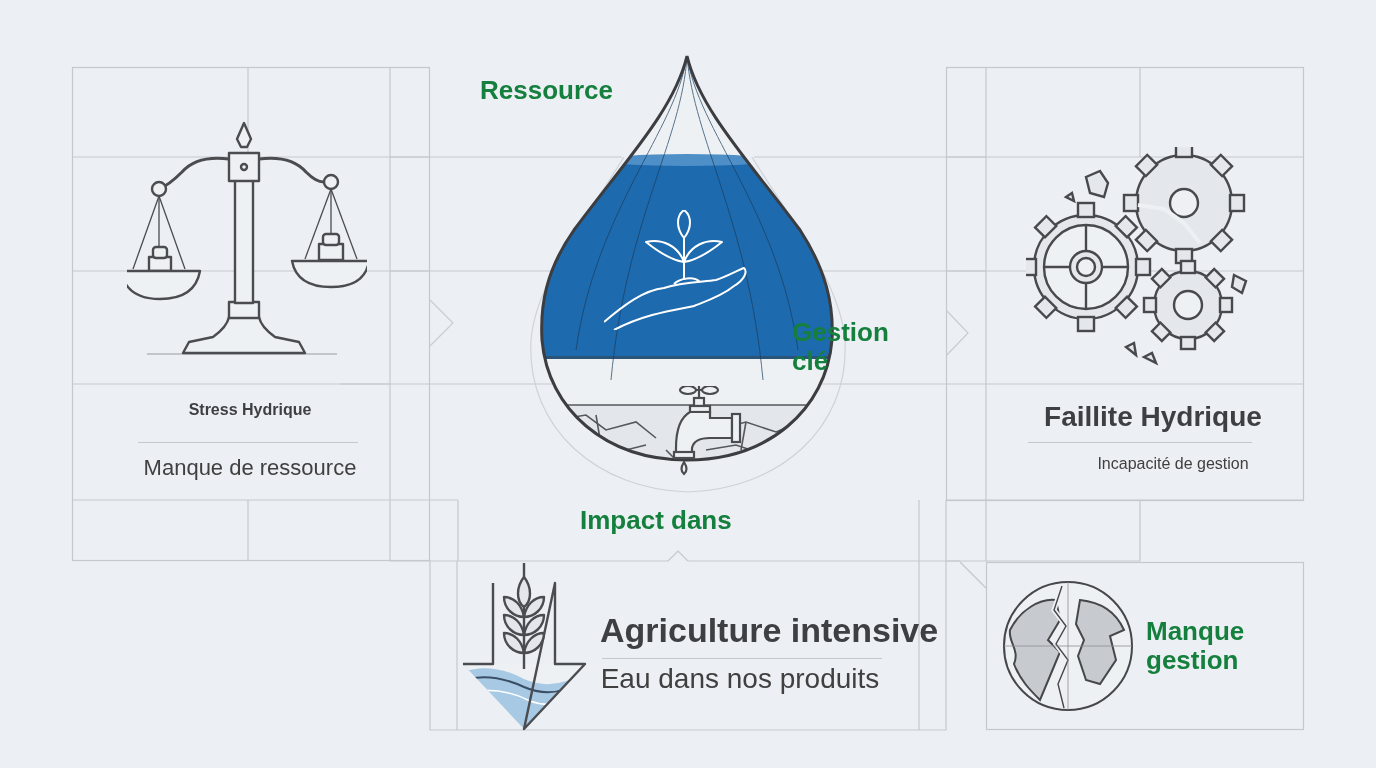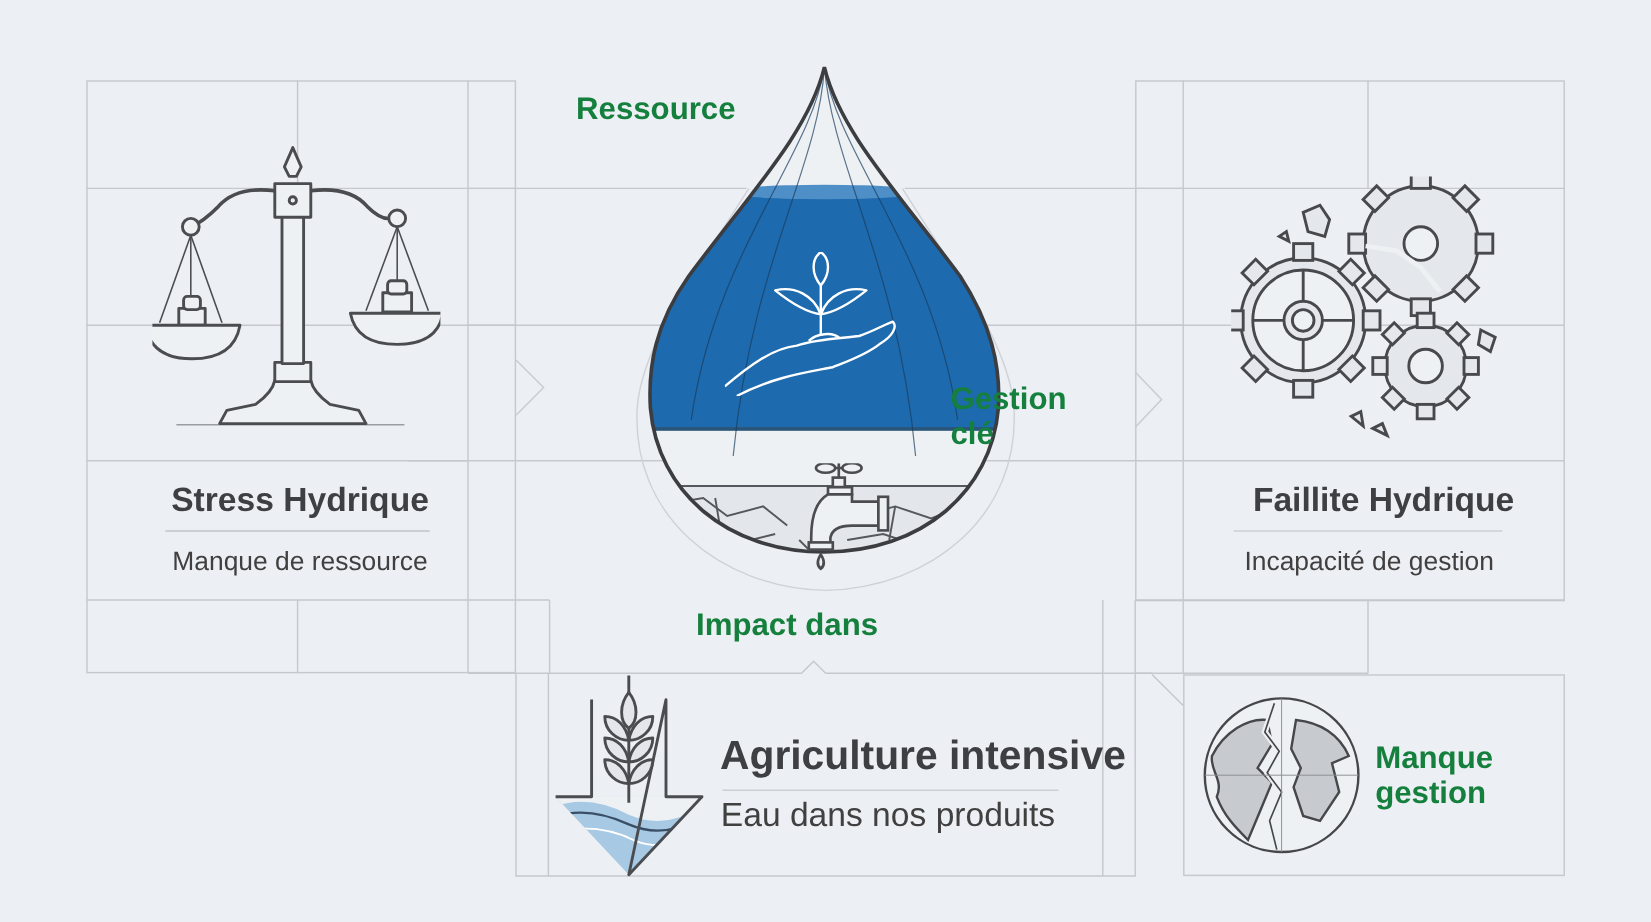--- a/index.html
+++ b/index.html
@@ -102,21 +102,21 @@
       <path d="M-6,154 L73,154 Q68,182 33,182 Q-1,182 -6,154 Z"></path>
 
       <line x1="204" y1="72" x2="178" y2="142" stroke-width="1.3"></line>
       <line x1="204" y1="72" x2="230" y2="142" stroke-width="1.3"></line>
       <line x1="204" y1="72" x2="204" y2="118" stroke-width="1.3"></line>
       <rect x="192" y="127" width="24" height="16"></rect>
       <rect x="196" y="117" width="16" height="11" rx="3"></rect>
       <path d="M165,144 L242,144 Q238,170 204,170 Q170,170 165,144 Z"></path>
     </g>
   </svg>
-  <div class="title" style="left:38px;top:334px;width:280px;font-size:28px;">Stress Hydrique</div>
+  <div class="title" style="left:38px;top:334px;width:280px;font-size:16px;">Stress Hydrique</div>
   <div class="rule" style="left:138px;top:442px;width:220px;position:fixed;"></div>
   <div class="sub" style="left:28px;top:388px;width:300px;font-size:22px;">Manque de ressource</div>
 </div>
 
 <div class="abs" style="left:536px;top:50px;width:300px;height:420px;">
   <svg class="abs" style="left:0;top:0;" width="300" height="420" viewBox="0 0 300 420">
     <defs>
       <clipPath id="dropclip">
         <path d="M151,6 C138,60 90,110 38,180 C10,220 4,255 6,290 C12,360 70,410 151,410 C232,410 290,360 296,290 C298,255 290,220 264,180 C212,110 164,60 151,6 Z"></path>
       </clipPath>
@@ -233,21 +233,21 @@
       </g>
 
       <path d="M60,30 L74,24 L82,36 L78,50 L64,46 Z"></path>
       <path d="M40,50 L46,46 L48,54 Z"></path>
       <path d="M208,128 L220,134 L216,146 L206,140 Z"></path>
       <path d="M100,200 L108,196 L110,208 Z"></path>
       <path d="M118,210 L126,206 L130,216 Z"></path>
     </g>
   </svg>
   <div class="title" style="left:52px;top:334px;width:310px;font-size:28px;">Faillite Hydrique</div>
-  <div class="sub" style="left:40px;top:388px;width:310px;font-size:22px;">Incapacité de gestion</div>
+  <div class="sub" style="left:40px;top:388px;width:310px;font-size:16px;padding-left:32px;">Incapacité de gestion</div>
 </div>
 <div class="rule" style="left:1028px;top:442px;width:224px;"></div>
 <div class="rule" style="left:138px;top:442px;width:220px;"></div>
 
 <div class="abs" style="left:430px;top:561px;width:516px;height:170px;">
   <svg class="abs" style="left:30px;top:0;" width="130" height="170" viewBox="0 0 130 170">
     <defs>
       <clipPath id="triclip">
           <path d="M3,103 L125,103 L64,168 Z"></path>
         </clipPath>

